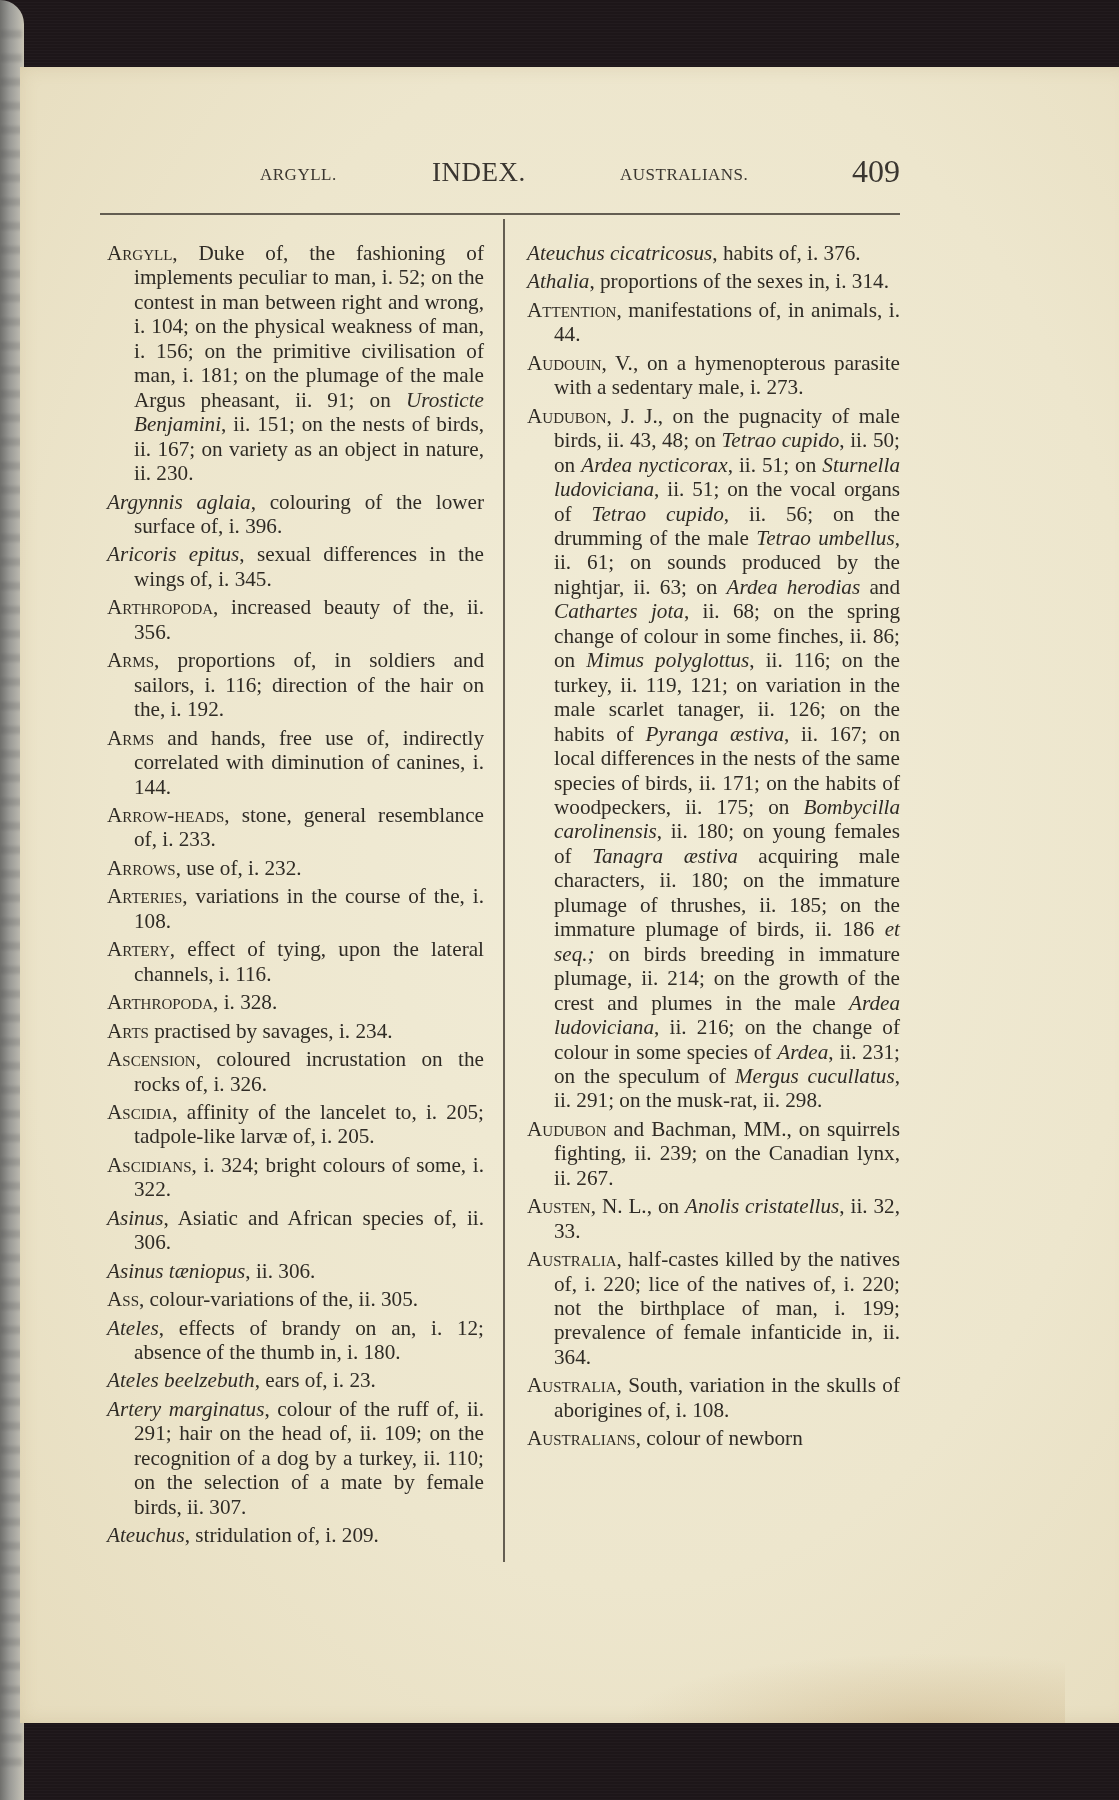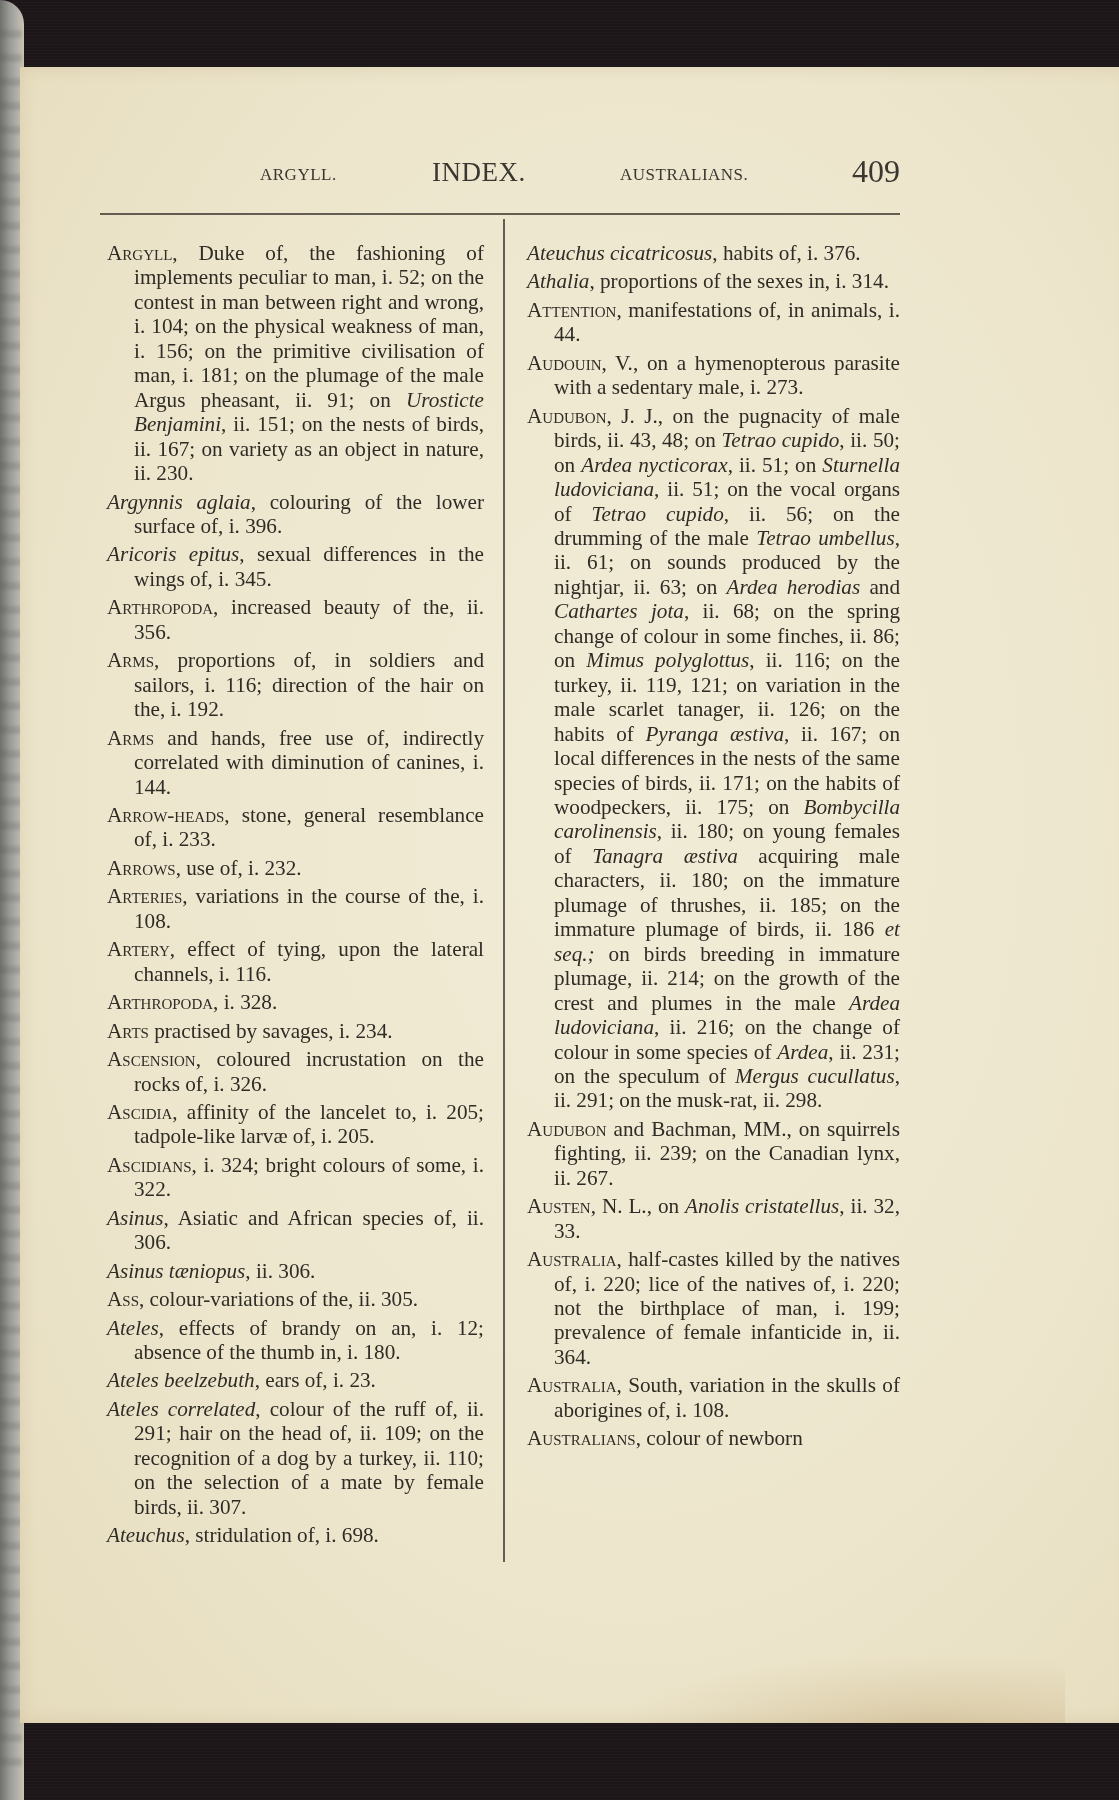--- a/index.html
+++ b/index.html
@@ -89,22 +89,22 @@
       <p class="entry"><span class="sc">Arthropoda</span><span>, i. 328.</span></p>
       <p class="entry"><span class="sc">Arts</span><span> practised by savages, i. 234.</span></p>
       <p class="entry"><span class="sc">Ascension</span><span>, coloured incrustation on the rocks of, i. 326.</span></p>
       <p class="entry"><span class="sc">Ascidia</span><span>, affinity of the lancelet to, i. 205; tadpole-like larvæ of, i. 205.</span></p>
       <p class="entry"><span class="sc">Ascidians</span><span>, i. 324; bright colours of some, i. 322.</span></p>
       <p class="entry"><i>Asinus</i><span>, Asiatic and African species of, ii. 306.</span></p>
       <p class="entry"><i>Asinus tæniopus</i><span>, ii. 306.</span></p>
       <p class="entry"><span class="sc">Ass</span><span>, colour-variations of the, ii. 305.</span></p>
       <p class="entry"><i>Ateles</i><span>, effects of brandy on an, i. 12; absence of the thumb in, i. 180.</span></p>
       <p class="entry"><i>Ateles beelzebuth</i><span>, ears of, i. 23.</span></p>
-      <p class="entry"><i>Ateles correlated</i><span>, colour of the ruff of, ii. 291; hair on the head of, ii. 109; on the recognition of a dog by a turkey, ii. 110; on the selection of a mate by female birds, ii. 307.</span></p>
-      <p class="entry"><i>Ateuchus</i><span>, stridulation of, i. 698.</span></p>
+      <p class="entry"><i>Artery marginatus</i><span>, colour of the ruff of, ii. 291; hair on the head of, ii. 109; on the recognition of a dog by a turkey, ii. 110; on the selection of a mate by female birds, ii. 307.</span></p>
+      <p class="entry"><i>Ateuchus</i><span>, stridulation of, i. 209.</span></p>
     </div>
   <div class="column col-right">
       <p class="entry"><i>Ateuchus cicatricosus</i><span>, habits of, i. 376.</span></p>
       <p class="entry"><i>Athalia</i><span>, proportions of the sexes in, i. 314.</span></p>
       <p class="entry"><span class="sc">Attention</span><span>, manifestations of, in animals, i. 44.</span></p>
       <p class="entry"><span class="sc">Audouin</span><span>, V., on a hymenopterous parasite with a sedentary male, i. 273.</span></p>
       <p class="entry"><span class="sc">Audubon</span><span>, J. J., on the pugnacity of male birds, ii. 43, 48; on </span><i>Tetrao cupido</i><span>, ii. 50; on </span><i>Ardea nycticorax</i><span>, ii. 51; on </span><i>Sturnella ludoviciana</i><span>, ii. 51; on the vocal organs of </span><i>Tetrao cupido</i><span>, ii. 56; on the drumming of the male </span><i>Tetrao umbellus</i><span>, ii. 61; on sounds produced by the nightjar, ii. 63; on </span><i>Ardea herodias</i><span> and </span><i>Cathartes jota</i><span>, ii. 68; on the spring change of colour in some finches, ii. 86; on </span><i>Mimus polyglottus</i><span>, ii. 116; on the turkey, ii. 119, 121; on variation in the male scarlet tanager, ii. 126; on the habits of </span><i>Pyranga æstiva</i><span>, ii. 167; on local differences in the nests of the same species of birds, ii. 171; on the habits of woodpeckers, ii. 175; on </span><i>Bombycilla carolinensis</i><span>, ii. 180; on young females of </span><i>Tanagra æstiva</i><span> acquiring male characters, ii. 180; on the immature plumage of thrushes, ii. 185; on the immature plumage of birds, ii. 186 </span><i>et seq.;</i><span> on birds breeding in immature plumage, ii. 214; on the growth of the crest and plumes in the male </span><i>Ardea ludoviciana</i><span>, ii. 216; on the change of colour in some species of </span><i>Ardea</i><span>, ii. 231; on the speculum of </span><i>Mergus cucullatus</i><span>, ii. 291; on the musk-rat, ii. 298.</span></p>
       <p class="entry"><span class="sc">Audubon</span><span> and Bachman, MM., on squirrels fighting, ii. 239; on the Canadian lynx, ii. 267.</span></p>
       <p class="entry"><span class="sc">Austen</span><span>, N. L., on </span><i>Anolis cristatellus</i><span>, ii. 32, 33.</span></p>
       <p class="entry"><span class="sc">Australia</span><span>, half-castes killed by the natives of, i. 220; lice of the natives of, i. 220; not the birthplace of man, i. 199; prevalence of female infanticide in, ii. 364.</span></p>

